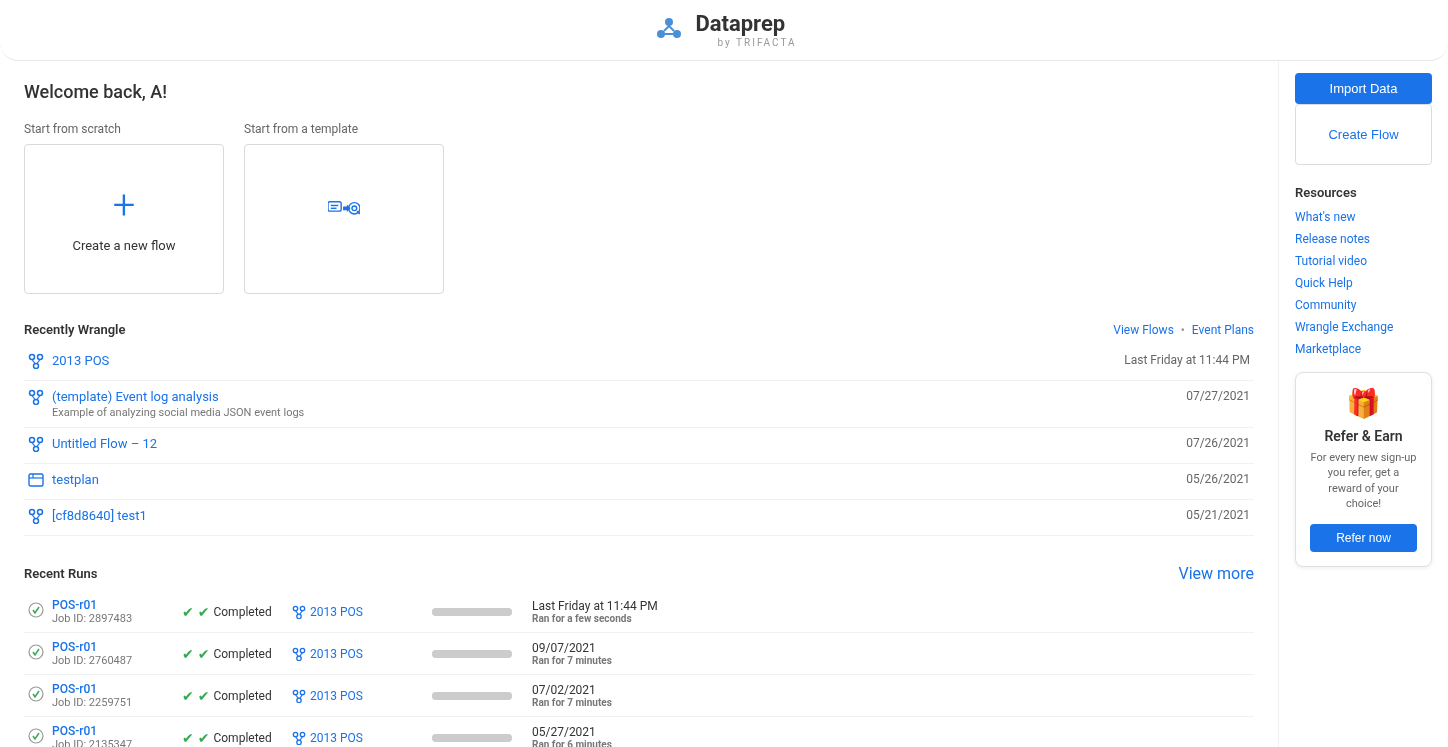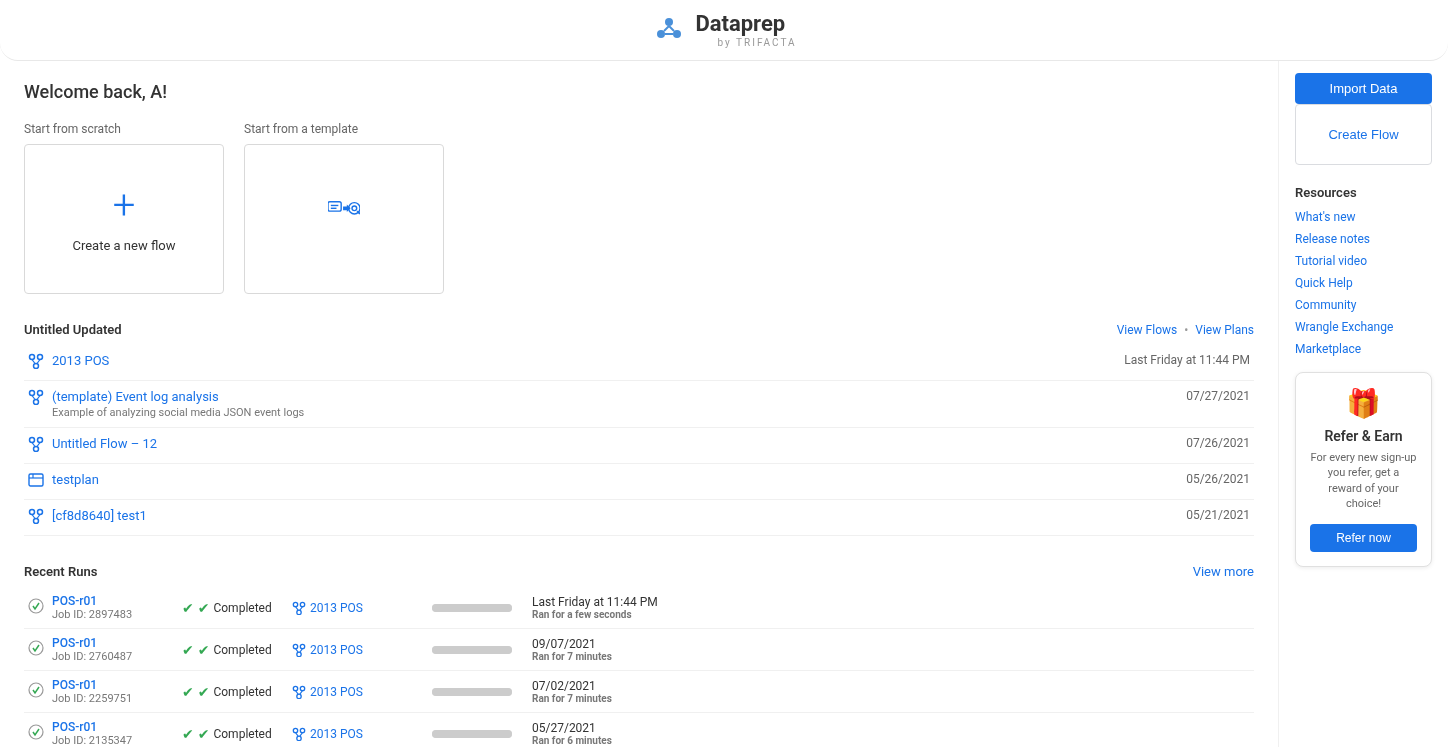--- a/index.html
+++ b/index.html
@@ -70,21 +70,21 @@
     .resources-title { font-size: 13px; font-weight: 600; color: #333; margin-bottom: 10px; }
     .resource-link { display: block; color: #1a73e8; text-decoration: none; font-size: 12px; margin-bottom: 8px; }
 
     
     .refer-card { border: 1px solid #e0e0e0; border-radius: 8px; padding: 14px; margin-top: 16px; text-align: center; background: #fff; box-shadow: 0 1px 4px rgba(0,0,0,0.08); }
     .refer-icon { font-size: 28px; margin-bottom: 8px; }
     .refer-title { font-size: 14px; font-weight: 600; color: #333; margin-bottom: 6px; }
     .refer-desc { font-size: 11px; color: #666; margin-bottom: 12px; line-height: 1.4; }
     .btn-refer { background: #1a73e8; color: #fff; border: none; border-radius: 4px; padding: 7px 14px; font-size: 12px; font-weight: 500; cursor: pointer; width: 100%; }
 
-    .view-more { color: #1a73e8; text-decoration: none; font-size: 13px; }
+    .view-more { color: #1a73e8; text-decoration: none; font-size: 16px; }
   </style>
 </head>
 <body>
 
 <div class="header">
   <div class="logo-area">
     <svg class="logo-icon" viewBox="0 0 36 36">
       <circle cx="18" cy="10" r="4" fill="#4a90d9"></circle>
       <circle cx="10" cy="22" r="4" fill="#4a90d9"></circle>
       <circle cx="26" cy="22" r="4" fill="#4a90d9"></circle>
@@ -127,25 +127,25 @@
               <circle cx="28" cy="9" r="6" fill="none" stroke="#1a73e8" stroke-width="1.5"></circle>
               <circle cx="28" cy="9" r="2.5" fill="none" stroke="#1a73e8" stroke-width="1.5"></circle>
               <line x1="31" y1="12" x2="34" y2="15" stroke="#1a73e8" stroke-width="2"></line>
             </svg>
           </div>
         </div>
       </div>
     </div>
 
     <div class="section-header">
-      <span class="section-title">Untitled Updated</span>
+      <span class="section-title">Recently Wrangle</span>
       <span class="section-links">
         <a href="#">View Flows</a>
         <span class="sep">•</span>
-        <a href="#">View Plans</a>
+        <a href="#">Event Plans</a>
       </span>
     </div>
 
     <table class="flow-table">
       <tbody id="recently-updated-body">
       <tr>
     <td style="width:20px;"><svg width="16" height="16" viewBox="0 0 16 16" fill="none">
     <circle cx="4" cy="4" r="2.5" stroke="#1a73e8" stroke-width="1.5"></circle>
     <circle cx="12" cy="4" r="2.5" stroke="#1a73e8" stroke-width="1.5"></circle>
     <circle cx="8" cy="13" r="2.5" stroke="#1a73e8" stroke-width="1.5"></circle>

